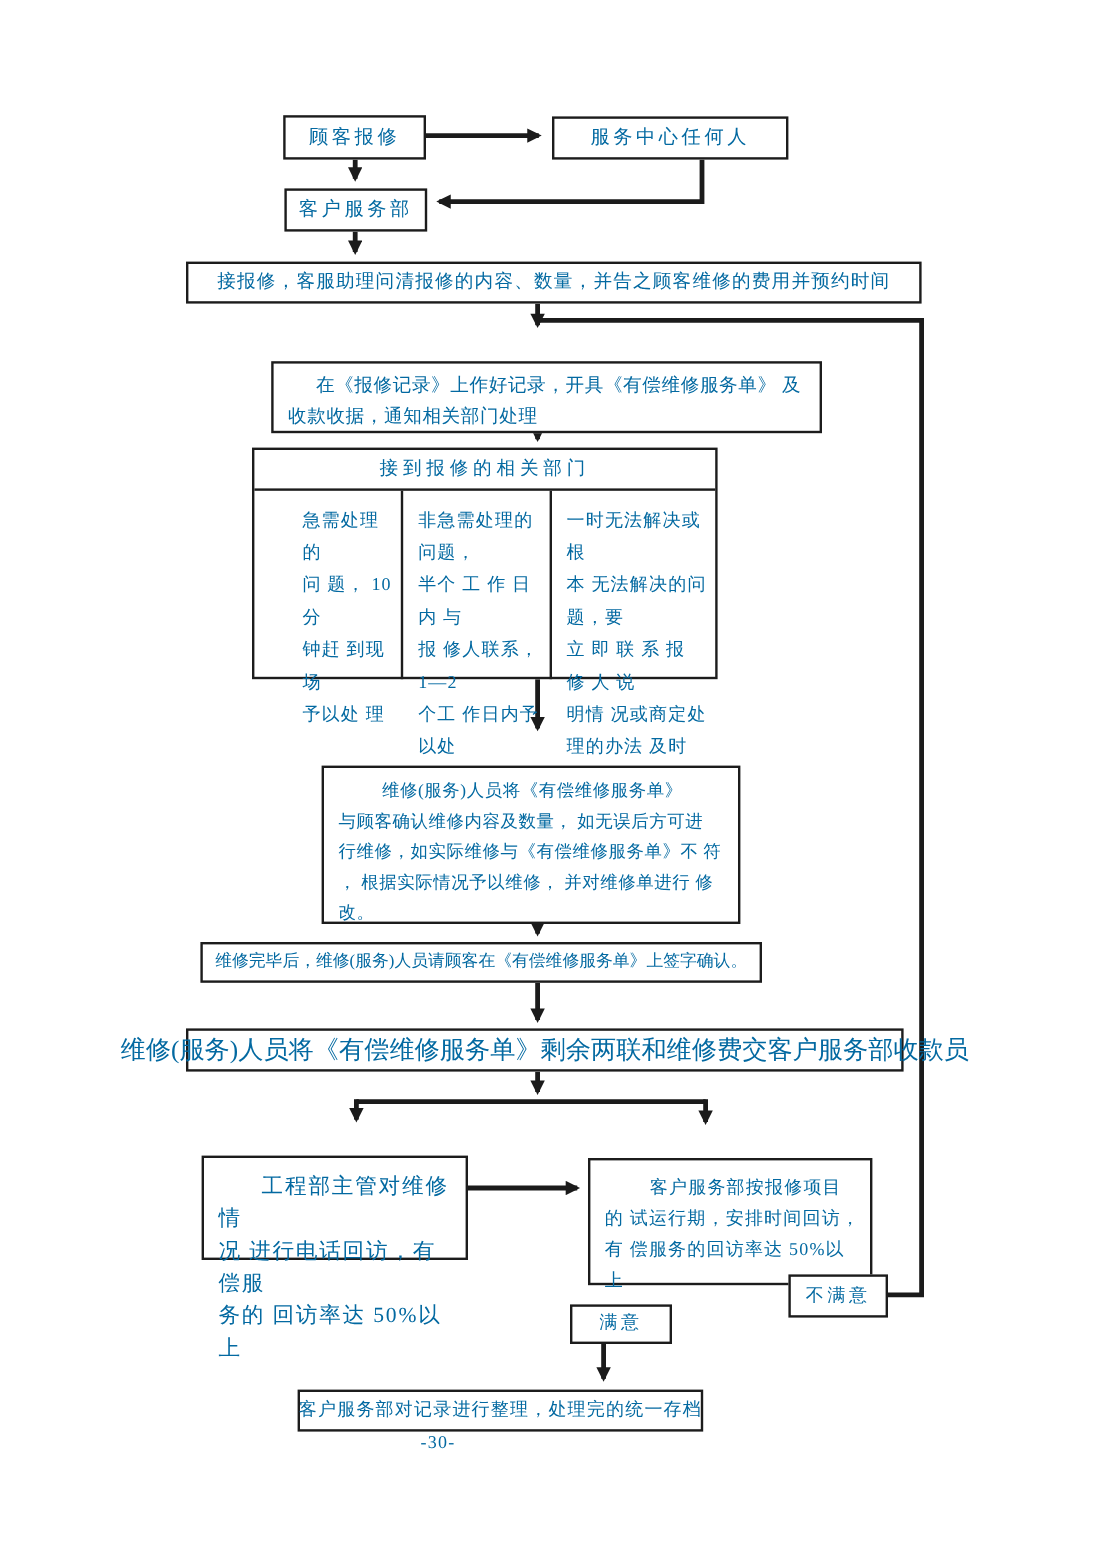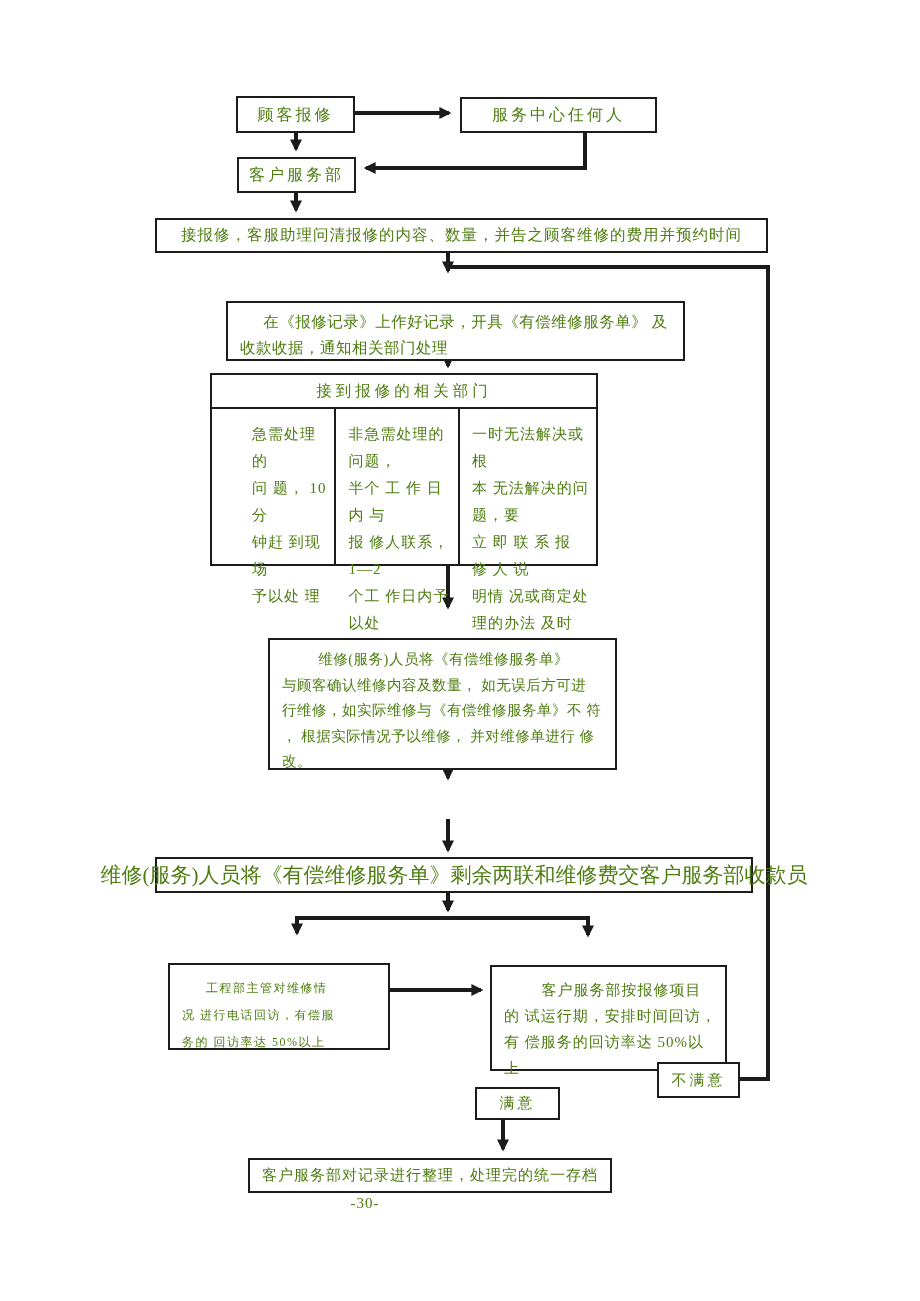--- a/index.html
+++ b/index.html
@@ -1,18 +1,18 @@
 <!DOCTYPE html>
 <html><head>
 <meta charset="utf-8">
 <style>
   html,body{margin:0;padding:0;background:#e8e8e8;}
   #page{
     position:relative;width:920px;height:1301px;background:#ffffff;
-    font-family:"Liberation Serif","DejaVu Serif",serif;color:#4d7c0f;
+    font-family:"Liberation Serif","DejaVu Serif",serif;color:#0369a1;
     overflow:hidden;margin:0 auto;
   }
   #wires{position:absolute;left:0;top:0;width:920px;height:1301px;pointer-events:none;}
   .node{
     position:absolute;box-sizing:border-box;border:2px solid #1c1c1c;background:#fff;
     font-size:16px;line-height:1.35;letter-spacing:1px;
   }
   .center{display:flex;align-items:center;justify-content:center;text-align:center;white-space:nowrap;}
   .para{white-space:pre-line;text-align:left;margin-top:23px;}
   .lbl{letter-spacing:3px;}
@@ -26,21 +26,21 @@
     font-size:15.5px;letter-spacing:4px;}
   .tbl-cols{display:flex;height:157px;}
   .tbl-cell{box-sizing:border-box;padding:12px 6px 0 12px;font-size:15px;line-height:27px;
     white-space:pre-line;letter-spacing:1px;}
   .c1{width:127px;border-right:2px solid #1c1c1c;margin-left:28px;}
   .c2{width:165px;border-right:2px solid #1c1c1c;}
   .c3{width:183px;}
   #confirm{padding:7px 12px 0 12px;font-size:14.5px;line-height:25.5px;text-indent:2.5em;letter-spacing:.5px;}
   #sign{font-size:14px;letter-spacing:0;}
   #handover{font-size:21px;letter-spacing:0;}
-  #eng-review{padding:10px 10px 0 12px;font-size:12px;line-height:27px;text-indent:2em;letter-spacing:1.5px;}
+  #eng-review{padding:10px 10px 0 12px;font-size:18px;line-height:27px;text-indent:2em;letter-spacing:1.5px;}
   #cs-review{padding:10px 8px 0 12px;font-size:15px;line-height:26px;text-indent:2.5em;letter-spacing:1px;}
   #archive{font-size:15px;}
   #page-num{position:absolute;left:330px;top:1195px;width:70px;text-align:center;
     font-size:15px;letter-spacing:1px;}
 </style>
 </head>
 <body>
 
 <div id="page">
 
@@ -111,33 +111,34 @@
 回维修作业 单及收据。</div>
     </div>
   </div>
 
   <div class="node para" id="confirm" style="left:268px;top:615px;width:349px;height:132px;">维修(服务)人员将《有偿维修服务单》
 与顾客确认维修内容及数量， 如无误后方可进
 行维修，如实际维修与《有偿维修服务单》不 符
 ， 根据实际情况予以维修， 并对维修单进行 修
 改。</div>
 
+  <div class="node center" id="sign" style="left:167px;top:785px;width:468px;height:34px;">维修完毕后，维修(服务)人员请顾客在《有偿维修服务单》上签字确认。</div>
 
   <div class="node center" id="handover" style="left:155px;top:857px;width:598px;height:36px;">维修(服务)人员将《有偿维修服务单》剩余两联和维修费交客户服务部收款员</div>
 
   <div class="node para" id="eng-review" style="left:168px;top:940px;width:222px;height:87px;">工程部主管对维修情
 况 进行电话回访，有偿服
 务的 回访率达 50%以上</div>
 
   <div class="node para" id="cs-review" style="left:490px;top:942px;width:237px;height:106px;">客户服务部按报修项目
 的 试运行期，安排时间回访，
 有 偿服务的回访率达 50%以
 上</div>
 
   <div class="node center lbl" style="left:657px;top:1062px;width:83px;height:36px;font-size:15px;">不满意</div>
 
   <div class="node center lbl" style="left:475px;top:1087px;width:85px;height:33px;font-size:15px;">满意</div>
 
-  <div class="node center" id="archive" style="left:248px;top:1158px;width:364px;height:35px;">客户服务部对记录进行整理，处理完的统一存档</div>
+  <div class="node center" id="archive" style="left:248px;top:1158px;width:338px;height:35px;">客户服务部对记录进行整理，处理完的统一存档</div>
 
   <div id="page-num">-30-</div>
 
 </div>
 
 </body></html>

